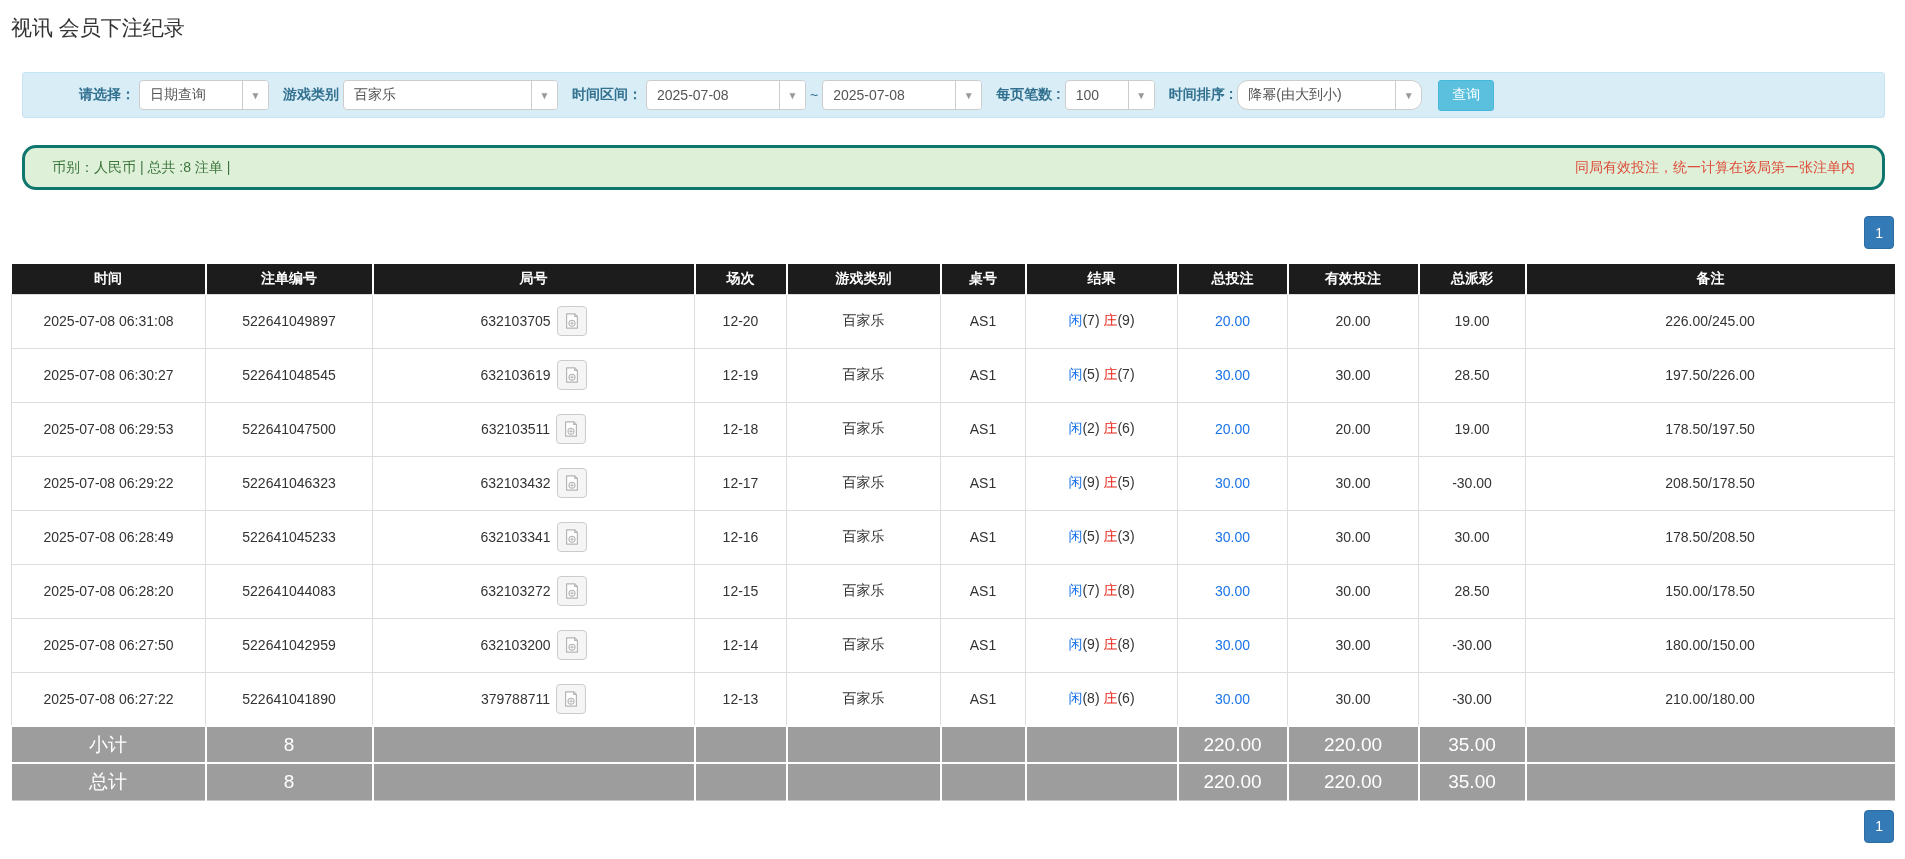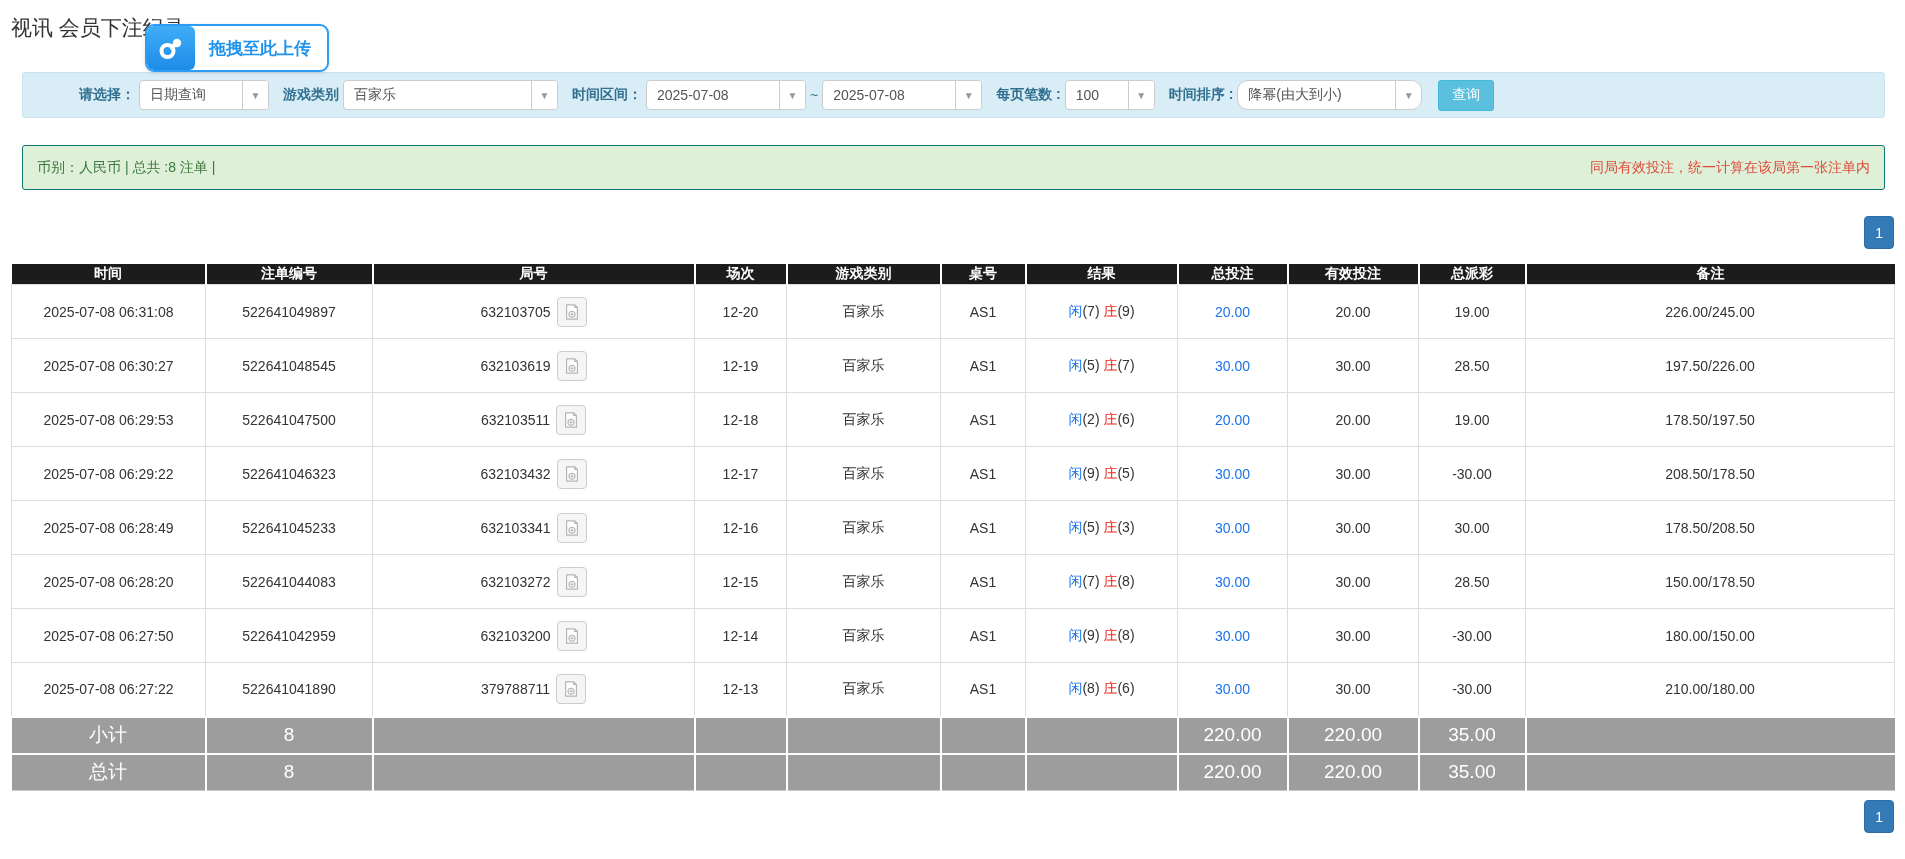--- a/index.html
+++ b/index.html
@@ -51,43 +51,43 @@
   .w130{width:130px;} .w215{width:215px;} .w160{width:160px;justify-content:space-between;} .w90{width:90px;} .w185{width:185px;border-radius:11px;}
   .group-gap{margin-left:10px;}
   .tilde{color:#31708f;}
   .search-btn{
     margin-left:12px;background:var(--search-cyan);border:1px solid #46b8da;color:#fff;
     font-size:14px;border-radius:3px;height:31px;padding:0 13px;cursor:pointer;
   }
 
   
   .summary-bar{
-    margin:27px 9px 0 11px;height:45px;background:#dff0d8;border:1px solid #0f766e;
-    border-radius:3px;display:flex;align-items:center;justify-content:space-between;
-    padding:0 14px;font-size:14px;
+    margin:27px 9px 0 11px;height:45px;background:#dff0d8;border:3px solid #0f766e;
+    border-radius:14px;display:flex;align-items:center;justify-content:space-between;
+    padding:0 27px;font-size:14px;
   }
   .summary-left{color:var(--summary-green);}
   .summary-right{color:var(--note-red);}
 
   
   .pagination-row{margin:26px 0 0 0;display:flex;justify-content:flex-end;}
   .pagination-row.bottom{margin-top:9px;}
   .page-btn{
     min-width:29px;height:33px;background:var(--pagination-blue);border:1px solid #2e6da4;
     color:#fff;border-radius:4px;font-size:14px;display:flex;align-items:center;
     justify-content:center;cursor:pointer;padding:0 10px;
   }
 
   
   table.records{
     margin-top:15px;border-collapse:collapse;table-layout:fixed;width:1883px;
     font-size:14px;
   }
   table.records thead th{
-    background:var(--header-bg);color:#fff;font-weight:bold;height:20px;
+    background:var(--header-bg);color:#fff;font-weight:bold;height:30px;
     border-left:2px solid #fff;border-right:2px solid #fff;text-align:center;
   }
   table.records thead th:first-child{border-left:none;}
   table.records thead th:last-child{border-right:none;}
   table.records tbody td{
     height:54px;border:1px solid #ddd;text-align:center;color:#333;background:#fff;
     overflow:hidden;white-space:nowrap;
   }
   .round-cell .round-wrap{display:inline-flex;align-items:center;gap:6px;}
   .video-btn{
@@ -106,30 +106,20 @@
   table.records tfoot td:first-child{border-left:none;}
   table.records tfoot td:last-child{border-right:none;}
 </style>
 </head>
 <body>
 
 <div class="content">
 
   <h1 class="page-title">视讯 会员下注纪录</h1>
 
-  <div class="upload-overlay">
-    <div class="upload-tile">
-      <svg width="28" height="28" viewBox="0 0 28 28" aria-hidden="true">
-        <circle cx="10.5" cy="17" r="6" fill="none" stroke="#fff" stroke-width="4"></circle>
-        <circle cx="20" cy="9" r="4.2" fill="#fff"></circle>
-        <rect x="12" y="10" width="9" height="4.5" rx="2.2" fill="#fff" transform="rotate(-38 16 12)"></rect>
-      </svg>
-    </div>
-    <div class="upload-label">拖拽至此上传</div>
-  </div>
 
   <div class="filter-bar">
     <span class="filter-label">请选择：</span>
     <div class="fake-select w130">
       <span class="sel-text">日期查询</span>
       <span class="sel-arrow">▼</span>
     </div>
 
     <span class="filter-label group-gap">游戏类别</span>
     <div class="fake-select w215">

